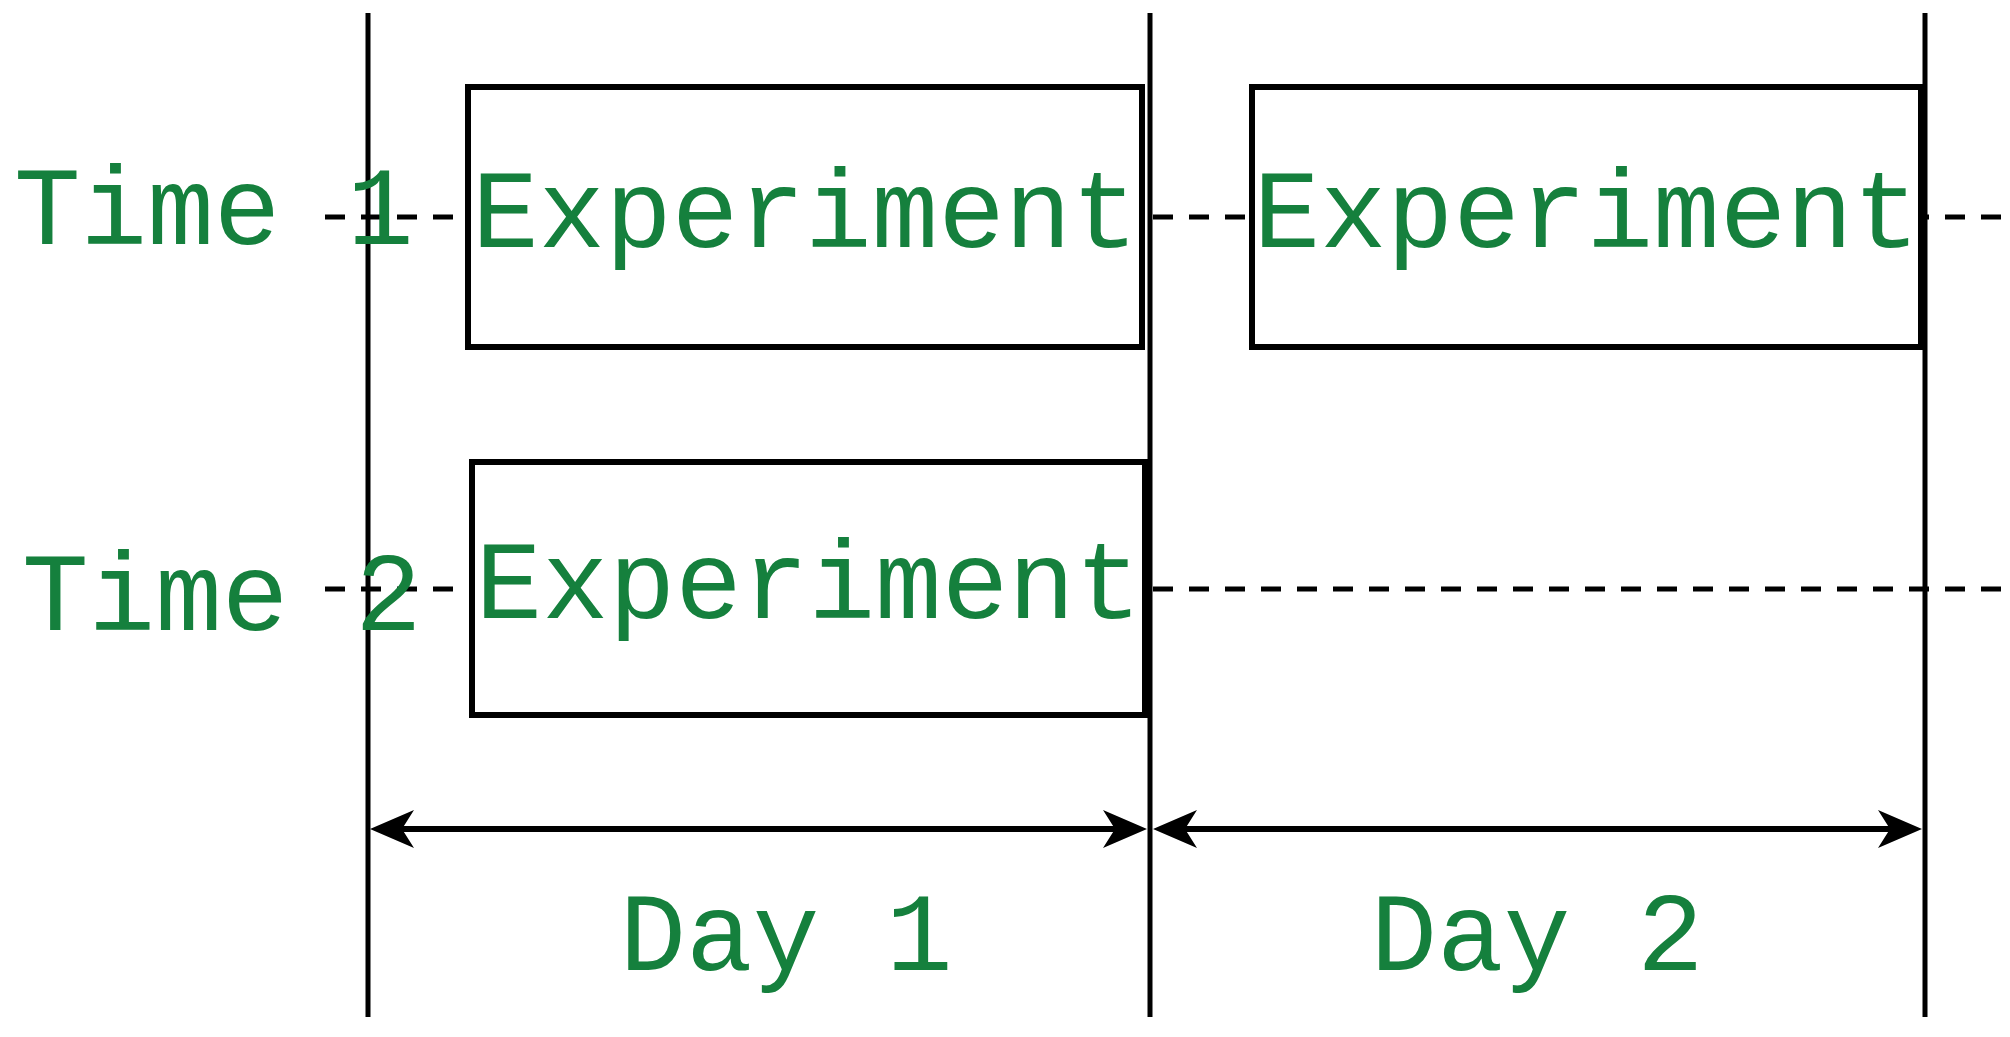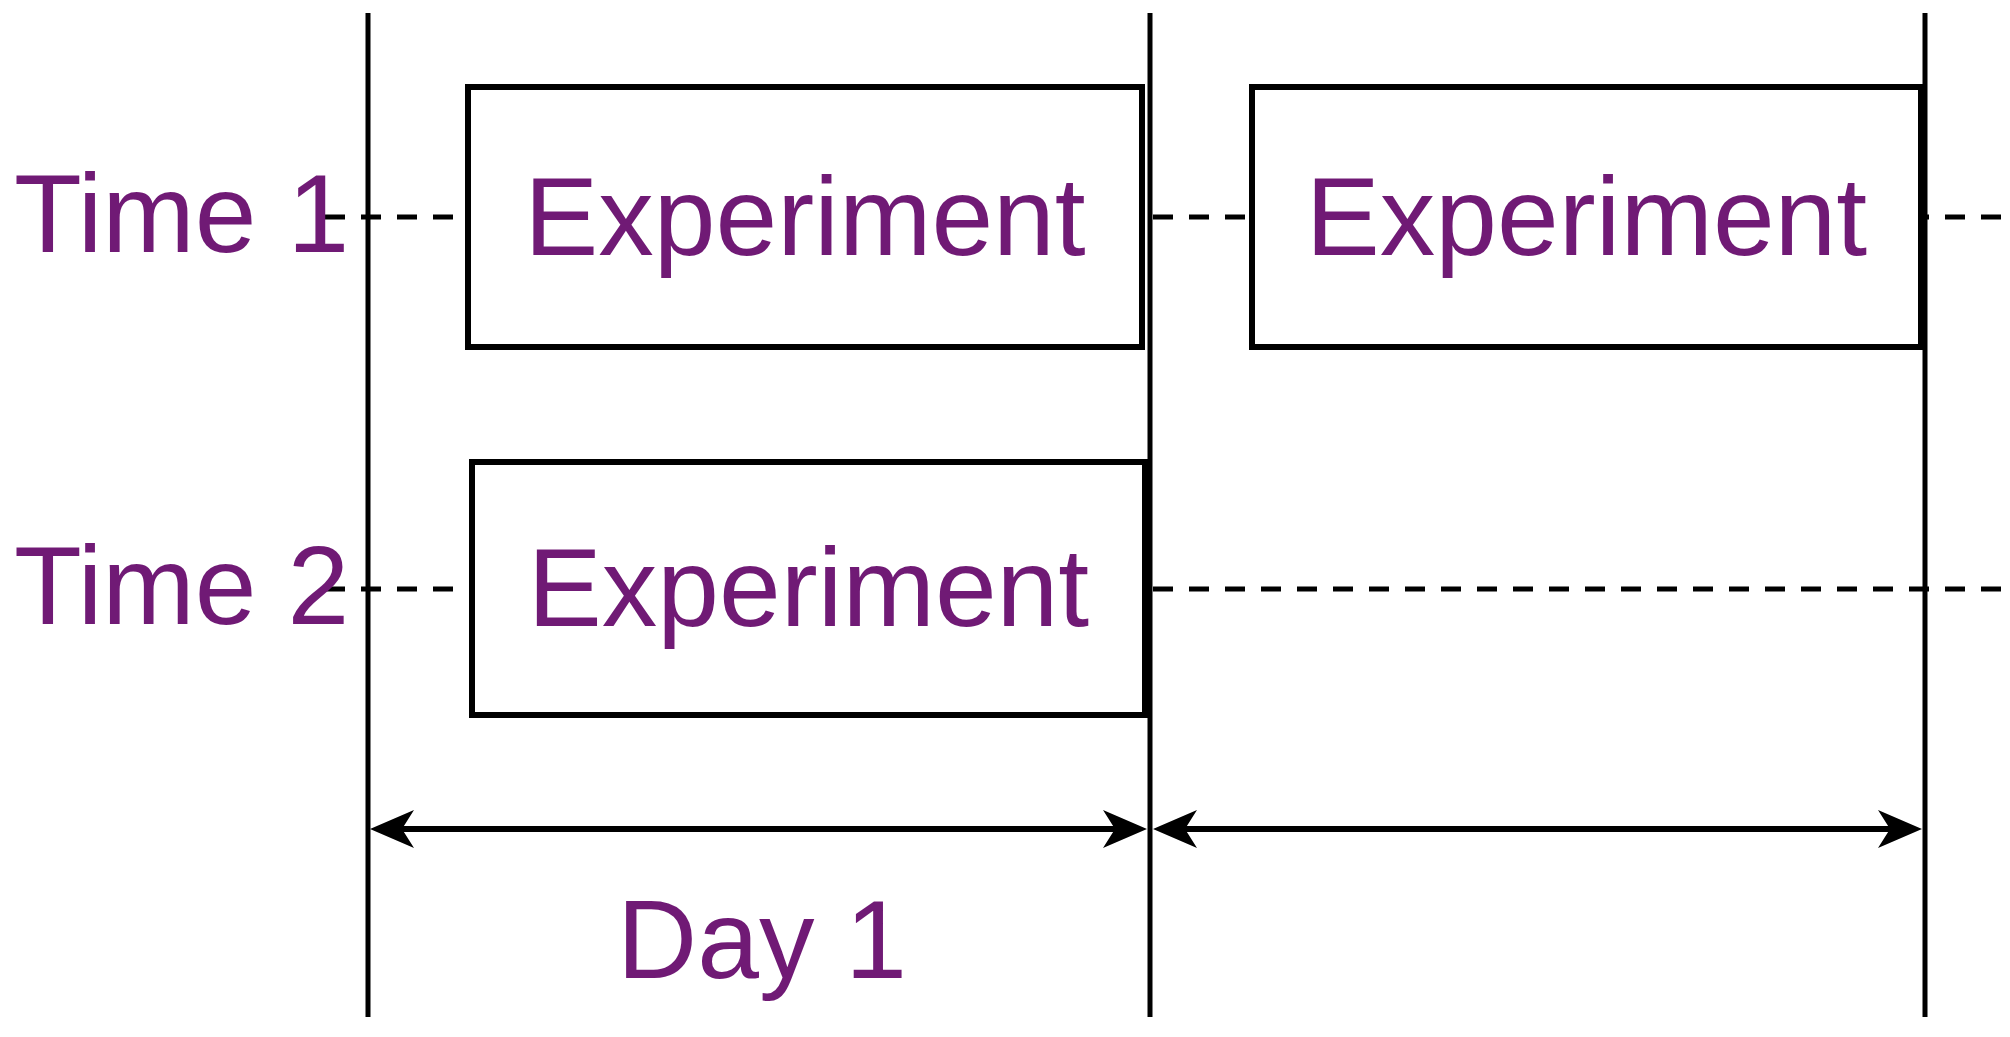--- a/index.html
+++ b/index.html
@@ -6,22 +6,22 @@
     margin: 0;
     padding: 0;
     background: #ffffff;
   }
   .canvas {
     position: relative;
     width: 2010px;
     height: 1037px;
     background: #ffffff;
     overflow: hidden;
-    font-family: Liberation Sans, sans-serif;
-    color: #701a75;
+    font-family: Liberation Mono, monospace;
+    color: #15803d;
   }
   .diagram-svg {
     position: absolute;
     left: 0;
     top: 0;
     width: 2010px;
     height: 1037px;
   }
   .exp-box {
     position: absolute;
@@ -41,29 +41,29 @@
   .box-t2d1 { left: 423px; top: 459px; width: 679px; height: 259px; }
   .time-label {
     position: absolute;
     left: 14px;
     transform: translateY(-52%);
     font-size: 111px;
     line-height: 1;
     white-space: nowrap;
   }
   .time-label-1 { top: 217px; }
-  .time-label-2 { top: 589px; }
+  .time-label-2 { top: 603px; margin-left: 8px; }
   .day-label {
     position: absolute;
     transform: translate(-50%, -50%);
     font-size: 111px;
     line-height: 1;
     white-space: nowrap;
   }
-  .day-label-1 { left: 762px;  top: 940px; }
+  .day-label-1 { left: 786px;  top: 940px; }
   .day-label-2 { left: 1537px; top: 940px; }
 </style>
 </head>
 <body>
 
 <div class="canvas">
 
   <svg class="diagram-svg" viewBox="0 0 2010 1037" xmlns="http://www.w3.org/2000/svg">
 
     <line x1="325" y1="217" x2="2010" y2="217" stroke="#000000" stroke-width="5" stroke-dasharray="20 16"></line>
@@ -93,14 +93,15 @@
     <span>Experiment</span>
   </div>
   <div class="exp-box box-t1d2">
     <span>Experiment</span>
   </div>
   <div class="exp-box box-t2d1">
     <span>Experiment</span>
   </div>
 
   <div class="day-label day-label-1">Day 1</div>
+  <div class="day-label day-label-2">Day 2</div>
 
 </div>
 
 </body></html>

